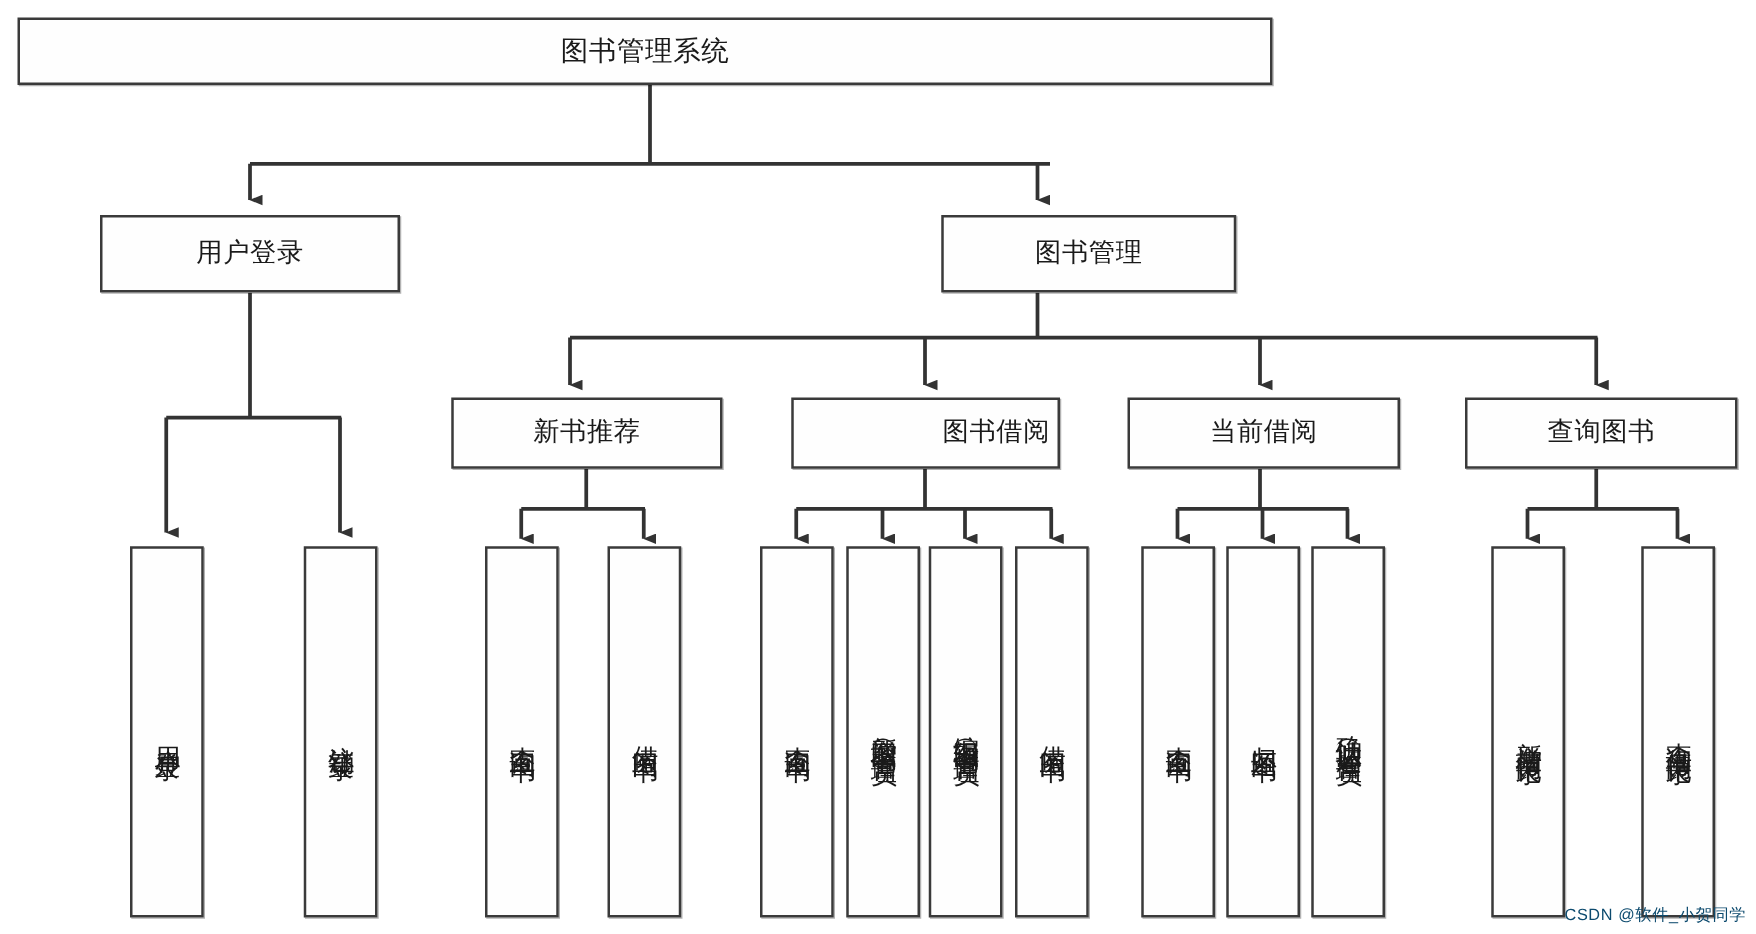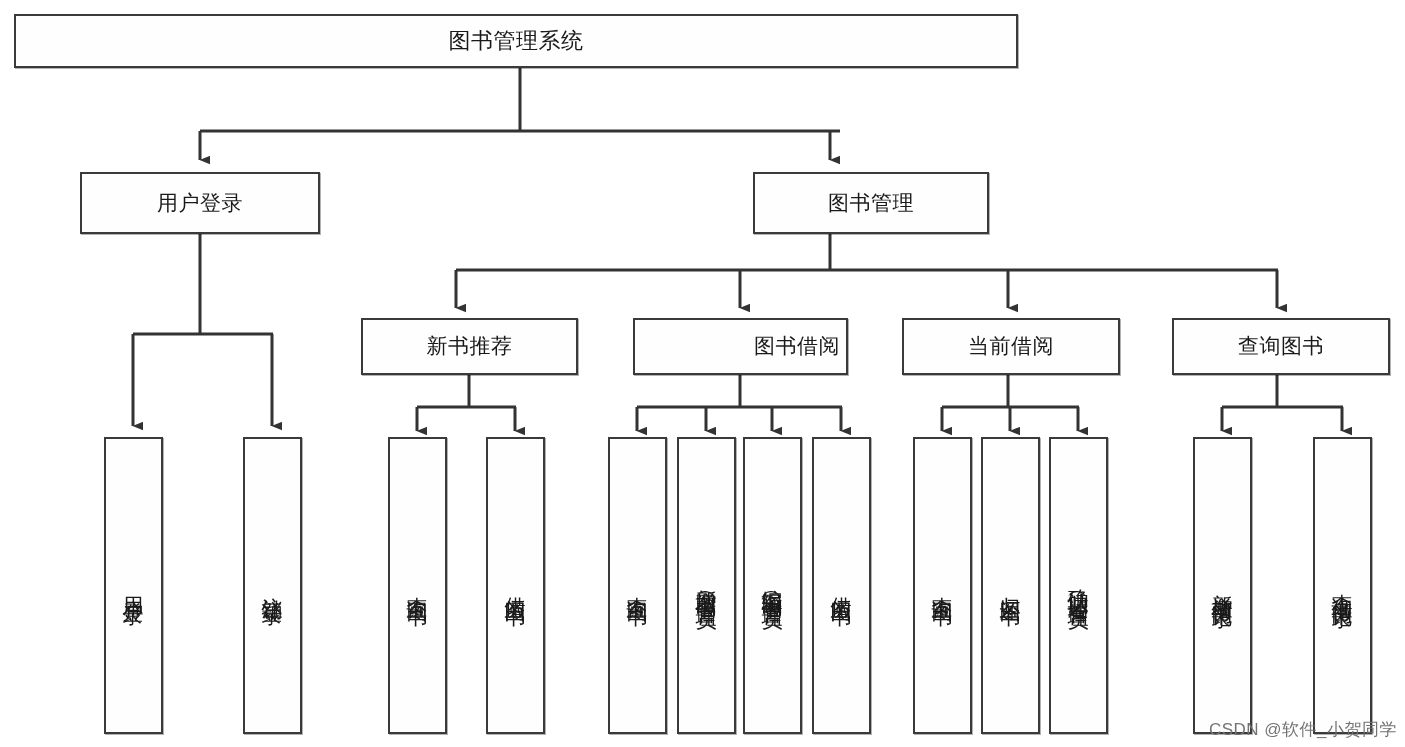--- a/index.html
+++ b/index.html
@@ -59,22 +59,22 @@
     text-orientation: upright;
     font-size: 21px;
     letter-spacing: 3px;
     white-space: nowrap;
     line-height: 1;
   }
   #watermark {
     position: absolute;
     right: 8px;
     bottom: 6px;
-    font-size: 17px;
-    color: #737373;
+    font-size: 13px;
+    color: #0c4a6e;
     letter-spacing: 0.5px;
     white-space: nowrap;
   }
 </style>
 </head>
 <body>
 
 <div id="diagram-root">
 
   <svg id="edge-layer" viewBox="0 0 1405 747" xmlns="http://www.w3.org/2000/svg">

